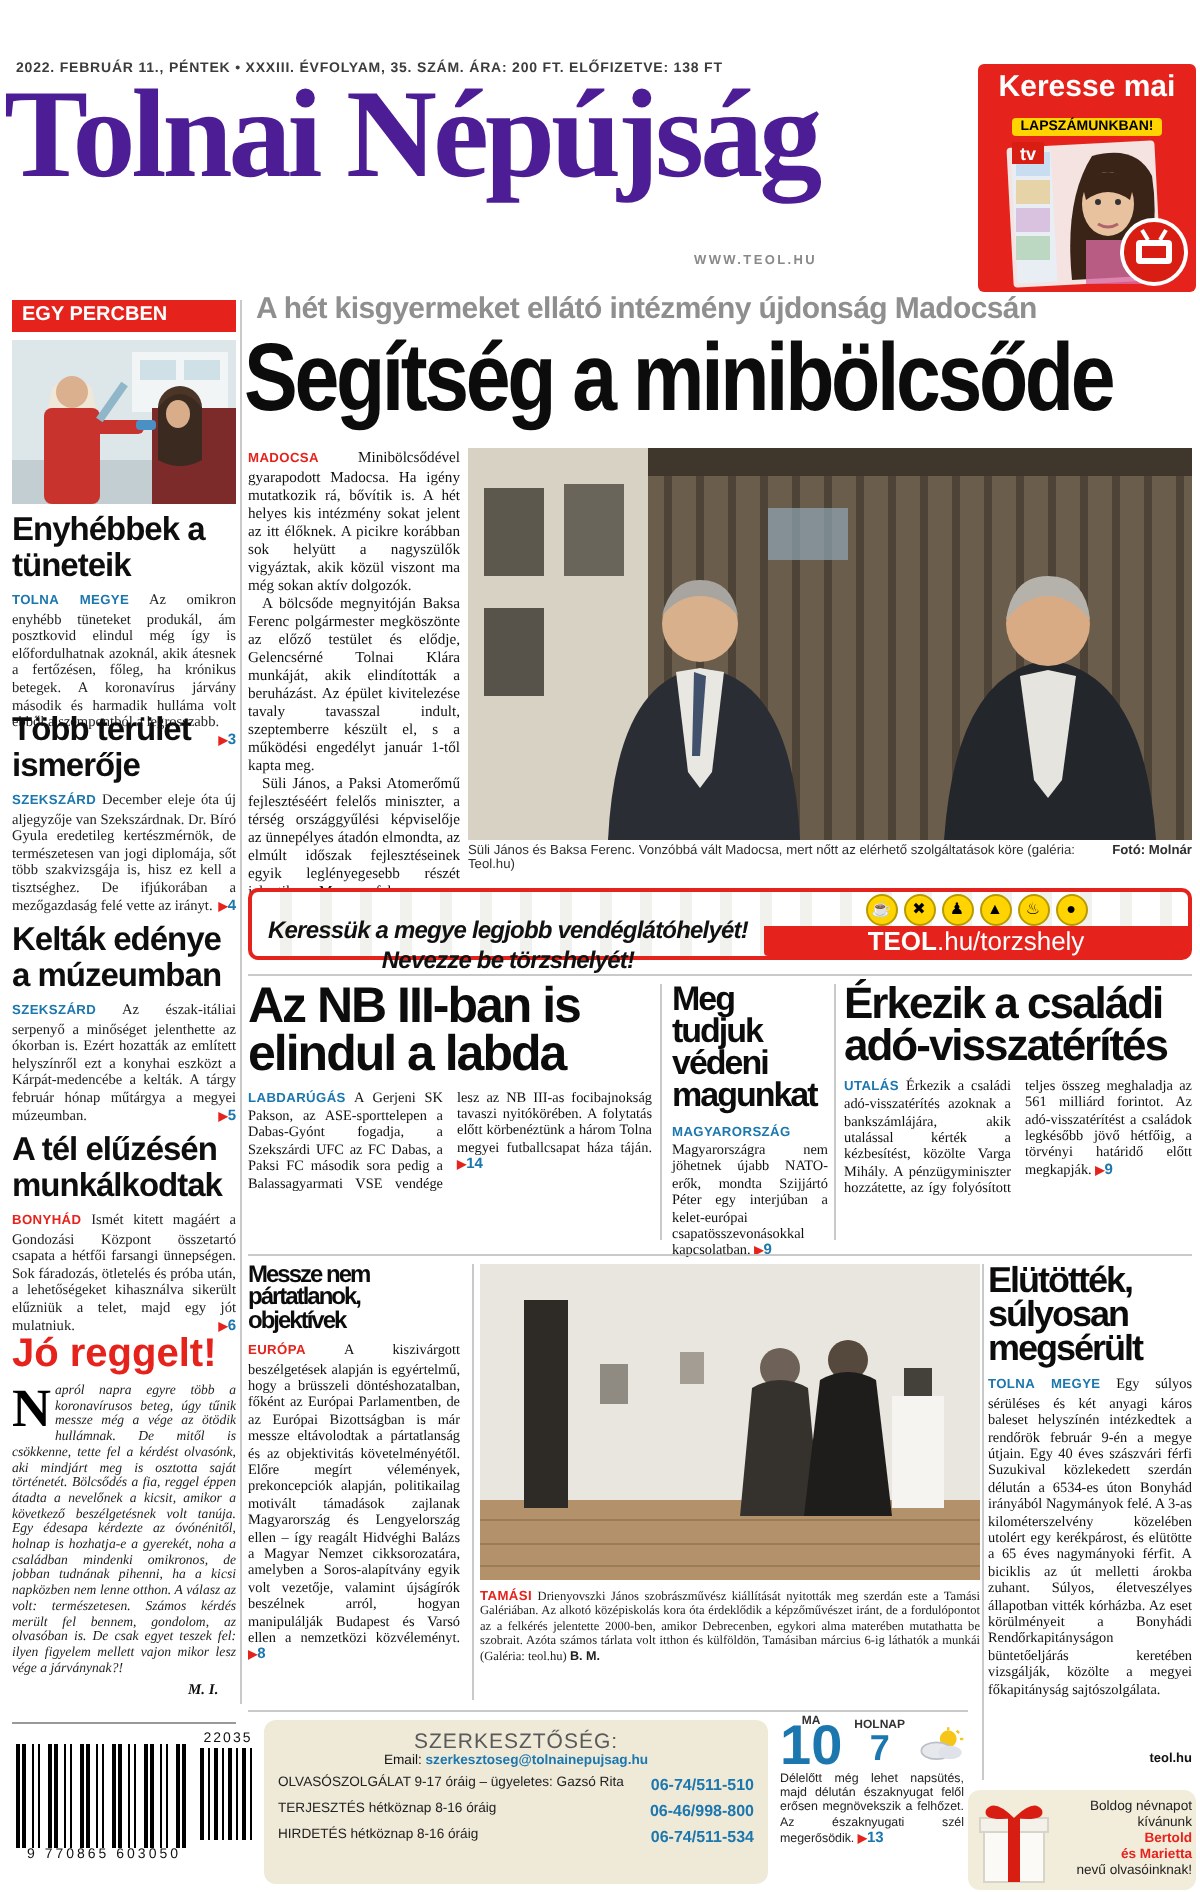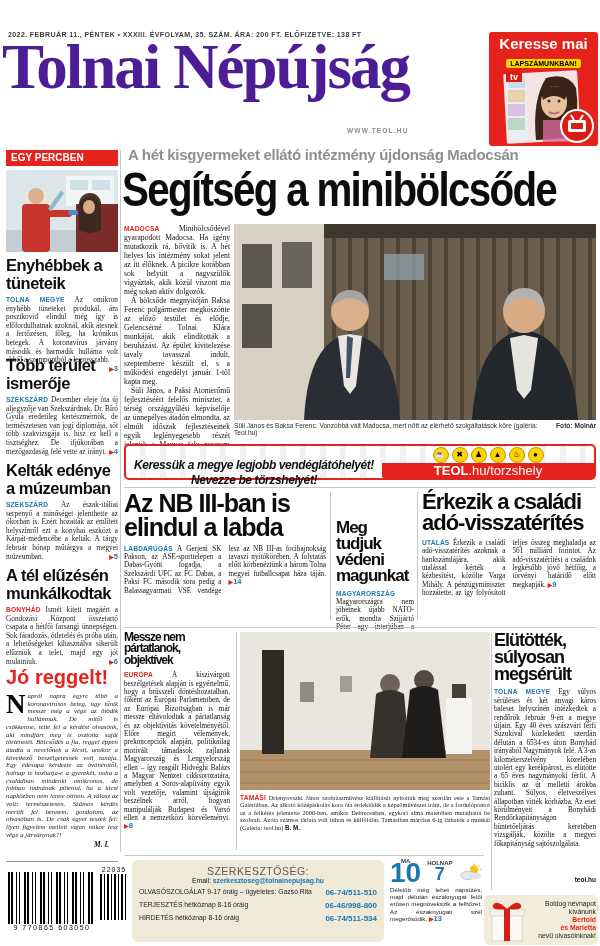--- a/index.html
+++ b/index.html
@@ -68,21 +68,21 @@
                    font-style:normal;font-size:8px;line-height:14px;text-align:center;color:#000;}
   .banner .url{flex:1;background:#e5231c;color:#fff;font-weight:bold;font-size:13px;
                text-align:center;line-height:15px;border-radius:0 0 2px 2px;}
   .banner .url .thin{font-weight:normal;}
   
   .atitle{font-weight:bold;letter-spacing:-1px;color:#0c0c0c;line-height:.95;}
   .atext{font-size:7.2px;line-height:8.4px;}
   .row1-a{top:492px;left:124px;width:202px;}
   .row1-a .atitle{font-size:25px;}
   .row1-a .atext{margin-top:5px;column-count:2;column-gap:7px;height:66px;}
-  .row1-b{top:520px;left:336px;width:78px;}
+  .row1-b{top:492px;left:336px;width:78px;}
   .row1-b .atitle{font-size:17px;}
   .row1-b .atext{margin-top:5px;}
   .row1-c{top:492px;left:422px;width:174px;}
   .row1-c .atitle{font-size:22px;}
   .row1-c .atext{margin-top:5px;column-count:2;column-gap:7px;height:74px;}
   .row2-l{top:632px;left:124px;width:106px;}
   .row2-l .atitle{font-size:12px;}
   .row2-l .atext{margin-top:5px;height:186px;overflow:hidden;}
   .row2-r{top:632px;left:494px;width:102px;}
   .row2-r .atitle{font-size:18px;}

